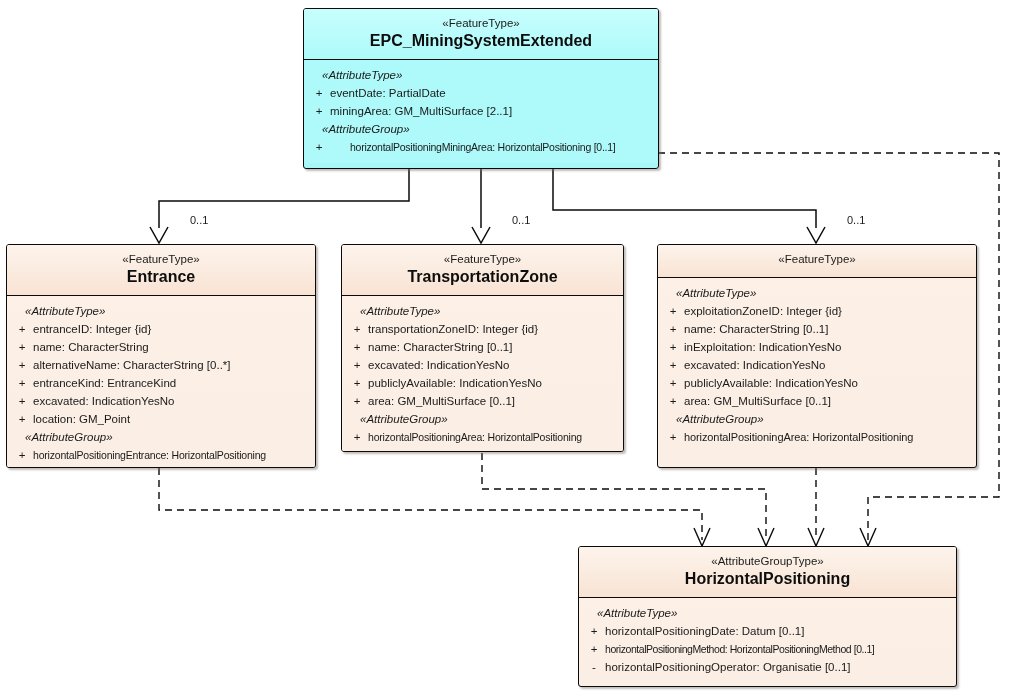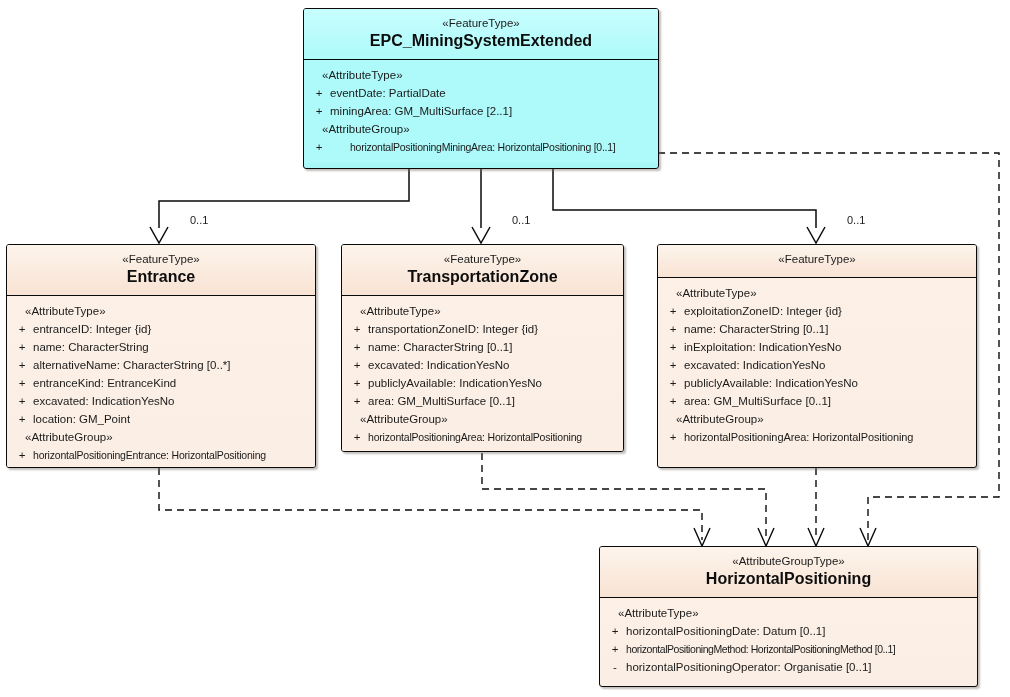--- a/index.html
+++ b/index.html
@@ -57,20 +57,21 @@
   .uml-class .body {
     box-sizing: border-box;
     padding: 6px 4px 7px 4px;
   }
   .uml-class .grp {
     font-size: 11.5px;
     color: #1a1a1a;
     line-height: 18px;
     padding-left: 14px;
     white-space: nowrap;
+    font-style: italic;
   }
   .uml-class .attr {
     font-size: 11.5px;
     color: #1a1a1a;
     line-height: 18px;
     white-space: nowrap;
     display: flex;
   }
   .uml-class .attr .vis {
     display: inline-block;
@@ -281,21 +282,21 @@
         <span class="txt">area: GM_MultiSurface [0..1]</span>
       </div>
       <div class="grp">«AttributeGroup»</div>
       <div class="attr">
         <span class="vis">+</span>
         <span class="txt" style="font-size:11px; letter-spacing:-0.1px;">horizontalPositioningArea: HorizontalPositioning</span>
       </div>
     </div>
   </div>
 
-  <div class="uml-class box-peach" style="left:599px; top:546px; width:379px; height:141px;">
+  <div class="uml-class box-peach" style="left:578px; top:546px; width:379px; height:141px;">
     <div class="hdr">
       <div class="stereo">«AttributeGroupType»</div>
       <div class="cname">HorizontalPositioning</div>
     </div>
     <div class="body">
       <div class="grp">«AttributeType»</div>
       <div class="attr">
         <span class="vis">+</span>
         <span class="txt">horizontalPositioningDate: Datum [0..1]</span>
       </div>

